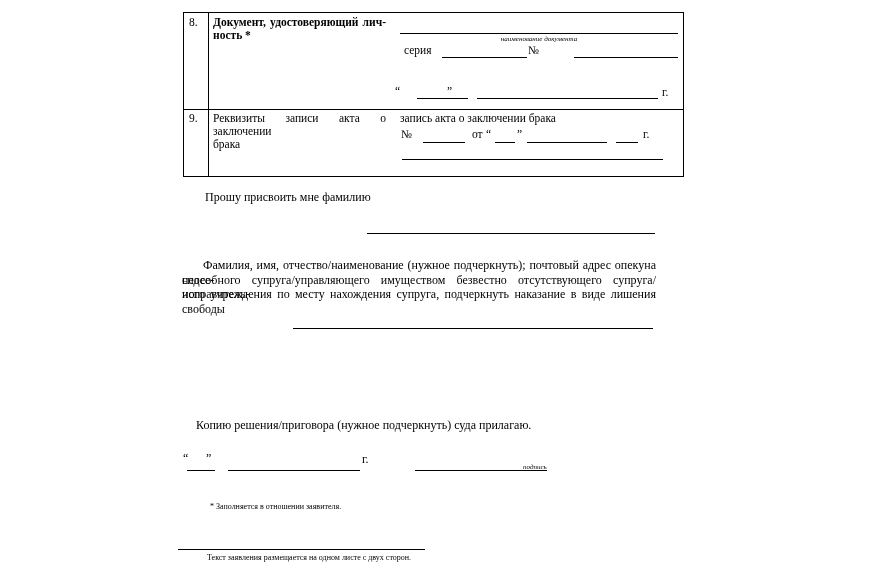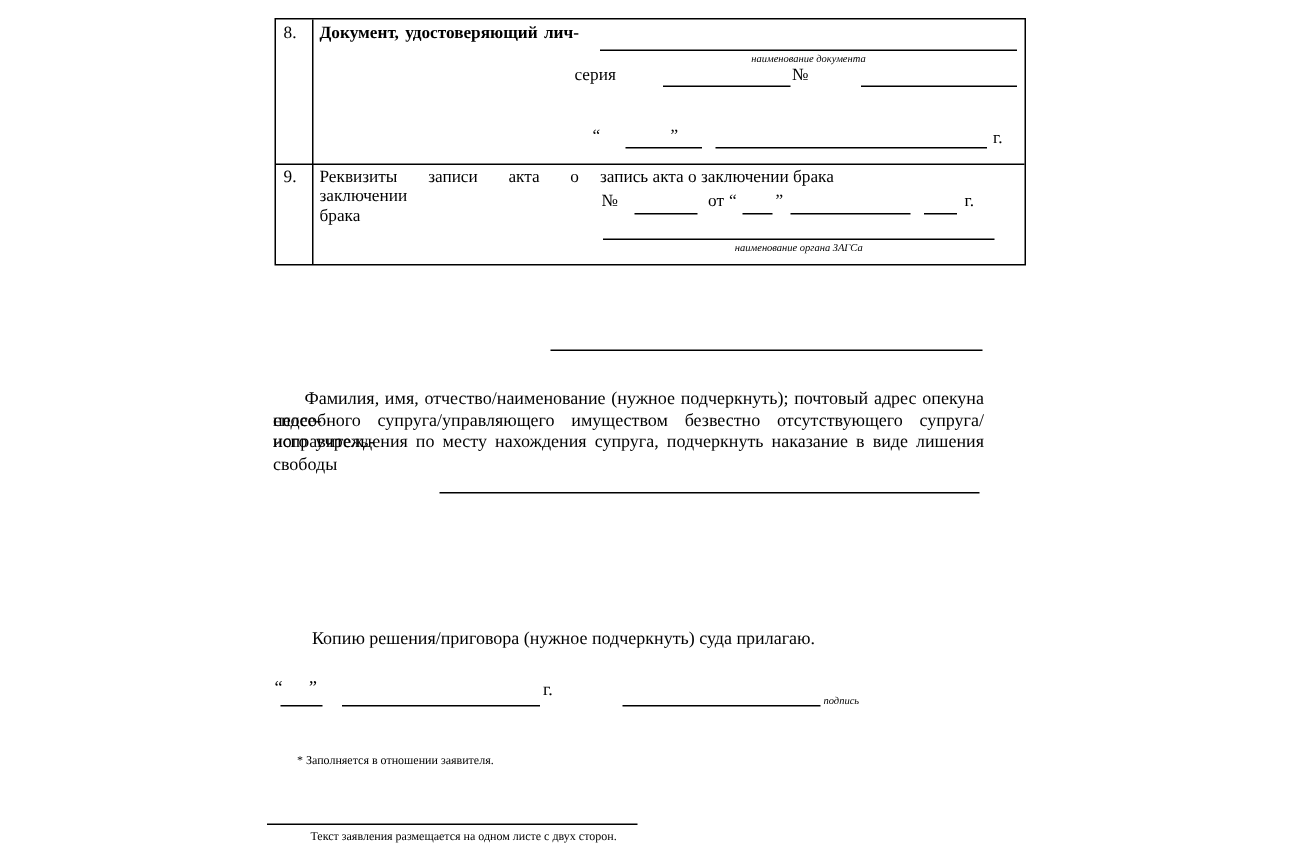--- a/index.html
+++ b/index.html
@@ -32,26 +32,27 @@
 
   <div class="table-box" style="left:183px; top:12px; width:499px; height:163px;">
     <div class="vline" style="left:24px;"></div>
     <div class="hline" style="top:96px;"></div>
   </div>
 
   <div class="abs t" style="left:189px; top:16px;">8.</div>
 
   <div class="abs t" style="left:213px; top:16px; width:173px;font-weight:bold;">
     <div class="jline">Документ, удостоверяющий лич-</div>
+    <div>ность *</div>
   </div>
 
   <div class="fill" style="left:400px; top:33px; width:278px;"></div>
   <div class="abs cap" style="left:400px; top:35px; width:278px;">наименование документа</div>
 
-  <div class="abs t" style="left:383px; top:44px;">серия</div>
+  <div class="abs t" style="left:404px; top:44px;">серия</div>
   <div class="fill" style="left:442px; top:57px; width:85px;"></div>
   <div class="abs t" style="left:528px; top:44px;">№</div>
   <div class="fill" style="left:574px; top:57px; width:104px;"></div>
 
 
   <div class="abs t" style="left:395px; top:85px;">“</div>
   <div class="fill" style="left:417px; top:98px; width:51px;"></div>
   <div class="abs t" style="left:447px; top:85px;">”</div>
   <div class="fill" style="left:477px; top:98px; width:181px;"></div>
   <div class="abs t" style="left:662px; top:86px;">г.</div>
@@ -69,42 +70,42 @@
   <div class="fill" style="left:423px; top:142px; width:42px;"></div>
   <div class="abs t" style="left:472px; top:128px;">от</div>
   <div class="abs t" style="left:486px; top:128px;">“</div>
   <div class="fill" style="left:495px; top:142px; width:20px;"></div>
   <div class="abs t" style="left:517px; top:128px;">”</div>
   <div class="fill" style="left:527px; top:142px; width:80px;"></div>
   <div class="fill" style="left:616px; top:142px; width:22px;"></div>
   <div class="abs t" style="left:643px; top:128px;">г.</div>
 
   <div class="fill" style="left:402px; top:159px; width:261px;"></div>
-  <div class="abs cap" style="left:402px; top:161px; width:261px;">наименование органа ЗАГСа</div>
 
+  <div class="abs b" style="left:205px; top:190px;">Прошу присвоить мне фамилию</div>
 
   <div class="fill" style="left:367px; top:233px; width:288px;"></div>
 
   <div class="abs b para" style="left:182px; top:258px; width:474px;">
     <div class="jline indent">Фамилия, имя, отчество/наименование (нужное подчеркнуть); почтовый адрес опекуна недее-</div>
     <div class="jline">способного супруга/управляющего имуществом безвестно отсутствующего супруга/исправитель-</div>
     <div class="jline">ного учреждения по месту нахождения супруга, подчеркнуть наказание в виде лишения свободы</div>
   </div>
 
   <div class="fill" style="left:293px; top:328px; width:360px;"></div>
 
-  <div class="abs b" style="left:208px; top:418px;">Копию решения/приговора (нужное подчеркнуть) суда прилагаю.</div>
+  <div class="abs b" style="left:196px; top:418px;">Копию решения/приговора (нужное подчеркнуть) суда прилагаю.</div>
 
   <div class="abs b" style="left:183px; top:451px;">“</div>
   <div class="fill" style="left:187px; top:470px; width:28px;"></div>
   <div class="abs b" style="left:206px; top:451px;">”</div>
   <div class="fill" style="left:228px; top:470px; width:132px;"></div>
   <div class="abs b" style="left:362px; top:452px;">г.</div>
 
   <div class="fill" style="left:415px; top:470px; width:132px;"></div>
-  <div class="abs cap" style="left:549px; top:463px; width:30px; text-align:left;">подпись</div>
+  <div class="abs cap" style="left:523px; top:463px; width:30px; text-align:left;">подпись</div>
 
-  <div class="abs small" style="left:198px; top:502px;">* Заполняется в отношении заявителя.</div>
+  <div class="abs small" style="left:210px; top:502px;">* Заполняется в отношении заявителя.</div>
 
   <div class="rule" style="left:178px; top:549px; width:247px;"></div>
   <div class="abs small" style="left:207px; top:553px;">Текст заявления размещается на одном листе с двух сторон.</div>
 
 </div>
 
 </body></html>

